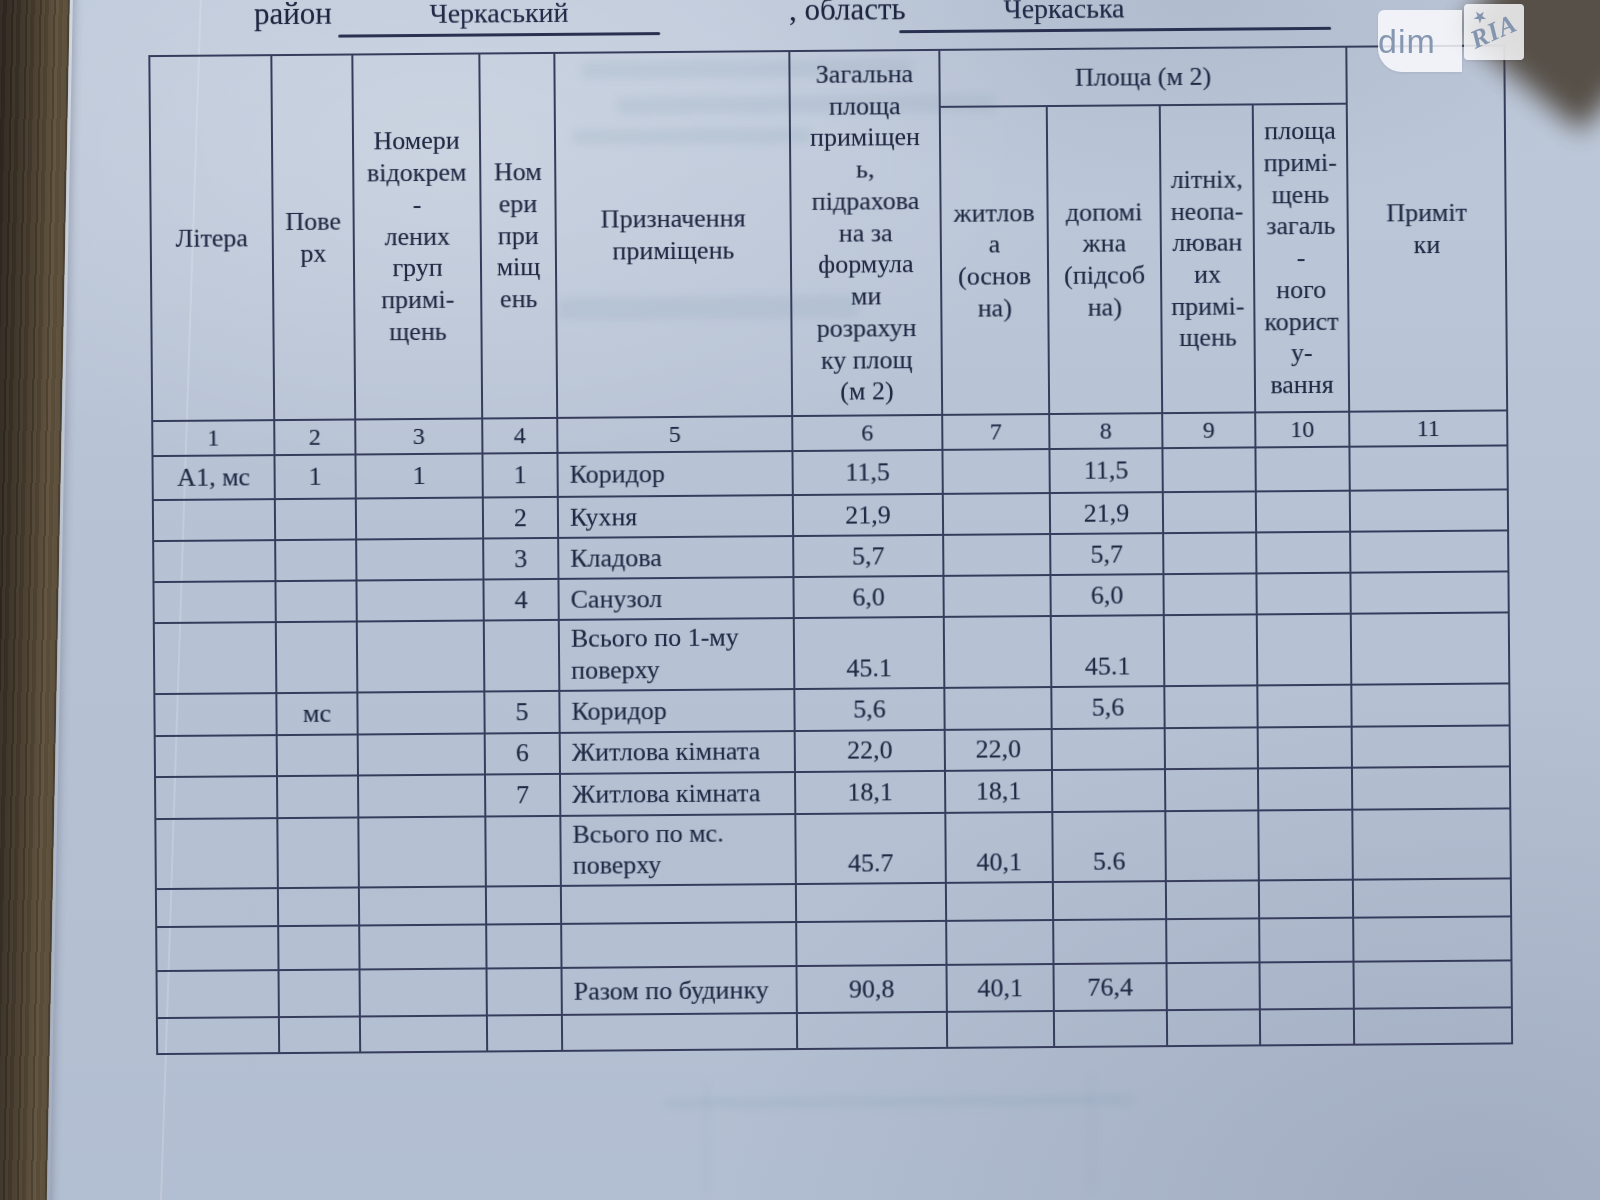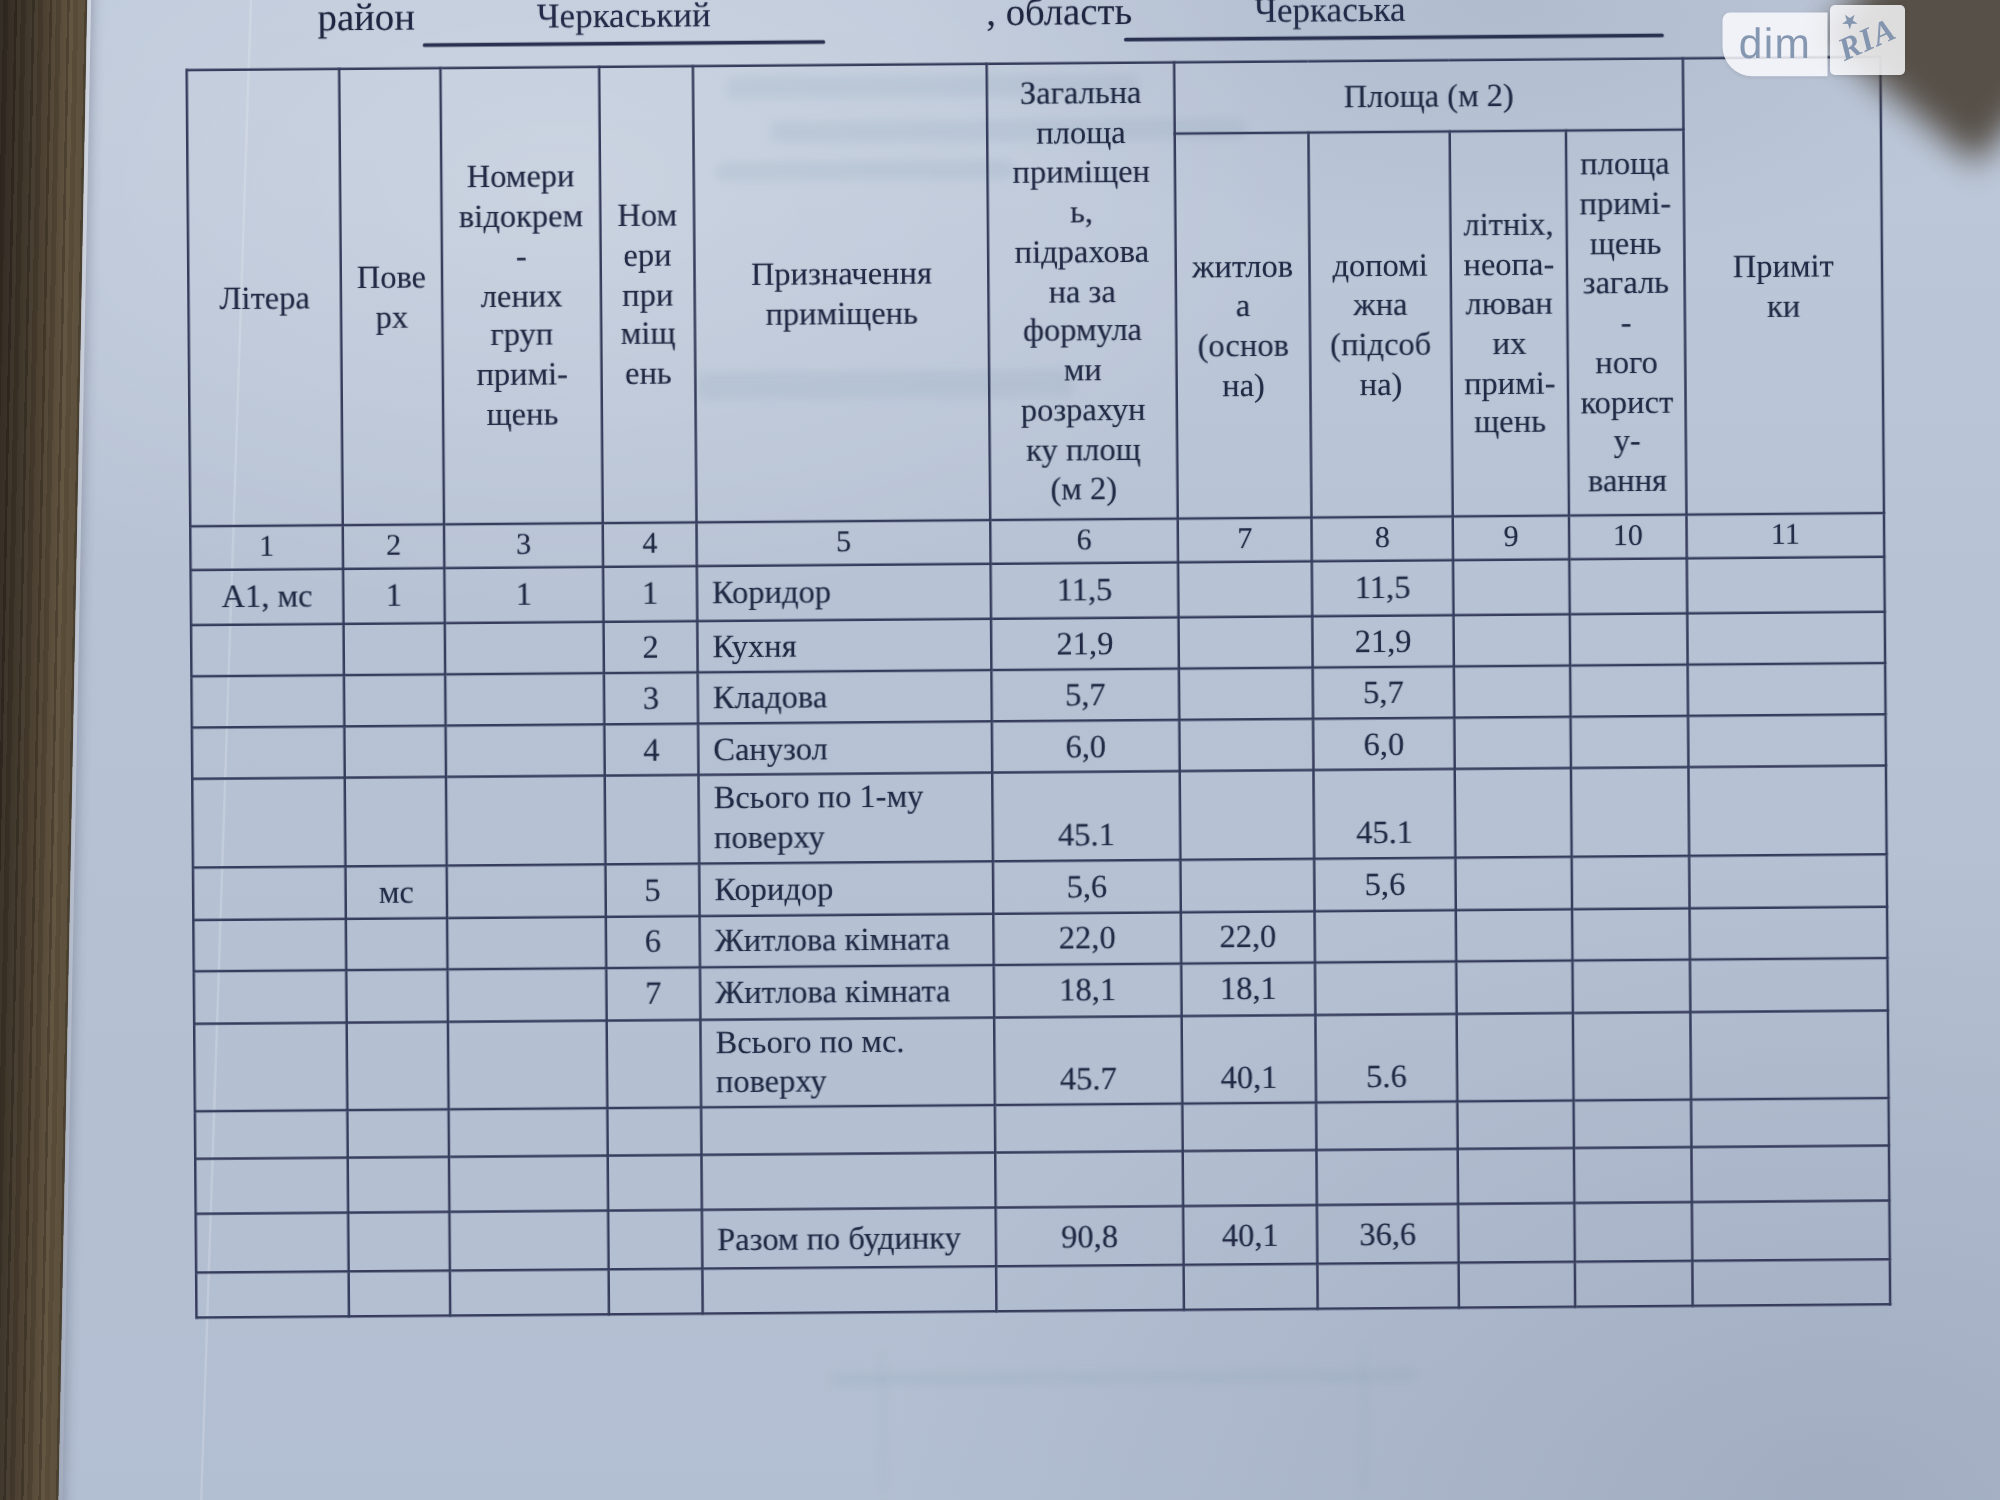--- a/index.html
+++ b/index.html
@@ -107,23 +107,23 @@
   tr.nums td { font-size:24px; }
   .r1{height:44px}.r2{height:41px}.r3{height:41px}.r4{height:41px}
   .r5{height:58px}.r6{height:42px}.r7{height:41px}.r8{height:42px}
   .r9{height:70px}.r10{height:38px}.r11{height:44px}.r12{height:47px}.r13{height:36px}
   .r5 td, .r9 td { vertical-align:bottom; padding-bottom:3px; }
   tbody tr:not(.nums) td:nth-child(5){ text-align:left; padding-left:11px; }
 
   
   .wm { position:absolute; top:4px; right:76px; z-index:9; display:flex; gap:2px; align-items:flex-start; }
   .wm-left {
-    margin-top:6px; width:84px; height:51px;
+    margin-top:6px; width:84px; height:62px;
     background:rgba(252,253,255,0.82); border-radius:6px 0 0 24px;
-    display:flex; align-items:center; justify-content:center;
+    display:flex; align-items:center; 
     box-shadow:0 1px 3px rgba(0,0,0,0.08);
   }
   .wm-dim { font-family:"Liberation Sans", sans-serif; font-size:34px; color:#8697b1; letter-spacing:1px; }
   .wm-right {
     width:60px; height:56px;
     background:rgba(252,253,255,0.82); border-radius:4px;
     display:flex; align-items:center; justify-content:center;
     box-shadow:0 1px 3px rgba(0,0,0,0.08);
   }
   .wm-ria {
@@ -393,21 +393,21 @@
           <td></td>
         </tr>
         <tr class="r12">
           <td></td>
           <td></td>
           <td></td>
           <td></td>
           <td>Разом по будинку</td>
           <td>90,8</td>
           <td>40,1</td>
-          <td>36,6</td>
+          <td>76,4</td>
           <td></td>
           <td></td>
           <td></td>
         </tr>
         <tr class="r13">
           <td></td>
           <td></td>
           <td></td>
           <td></td>
           <td></td>

